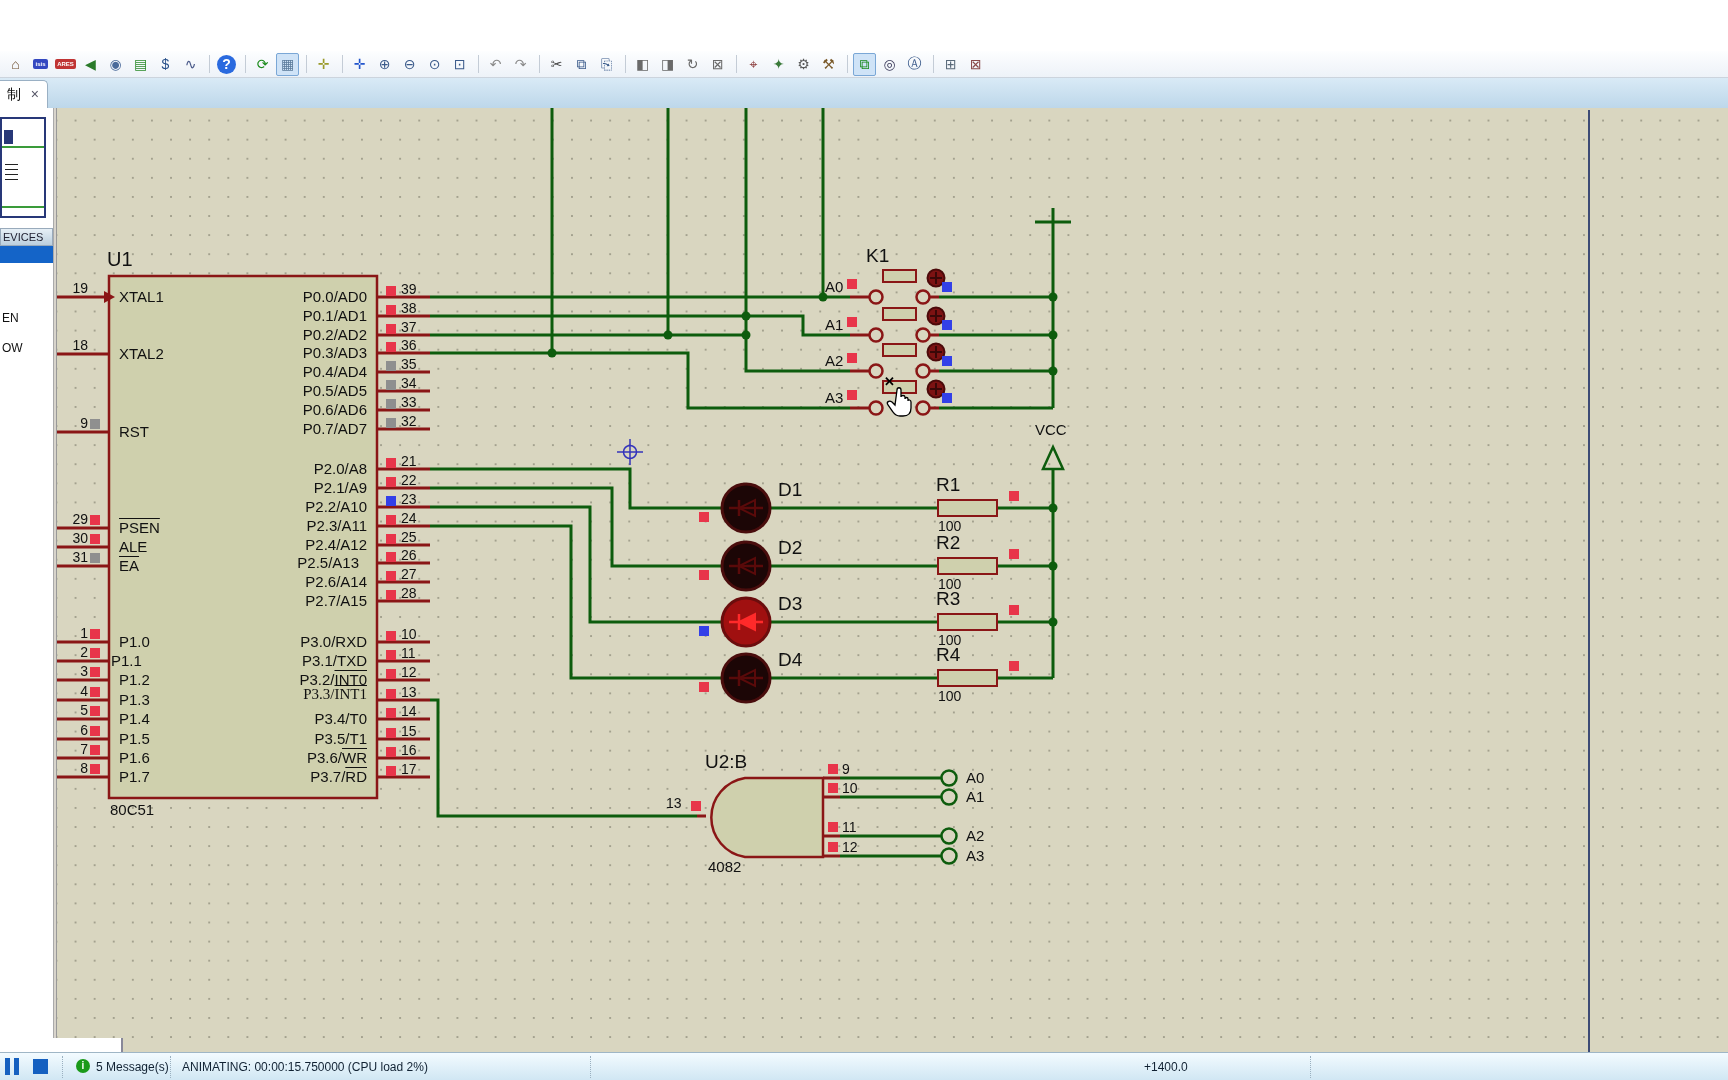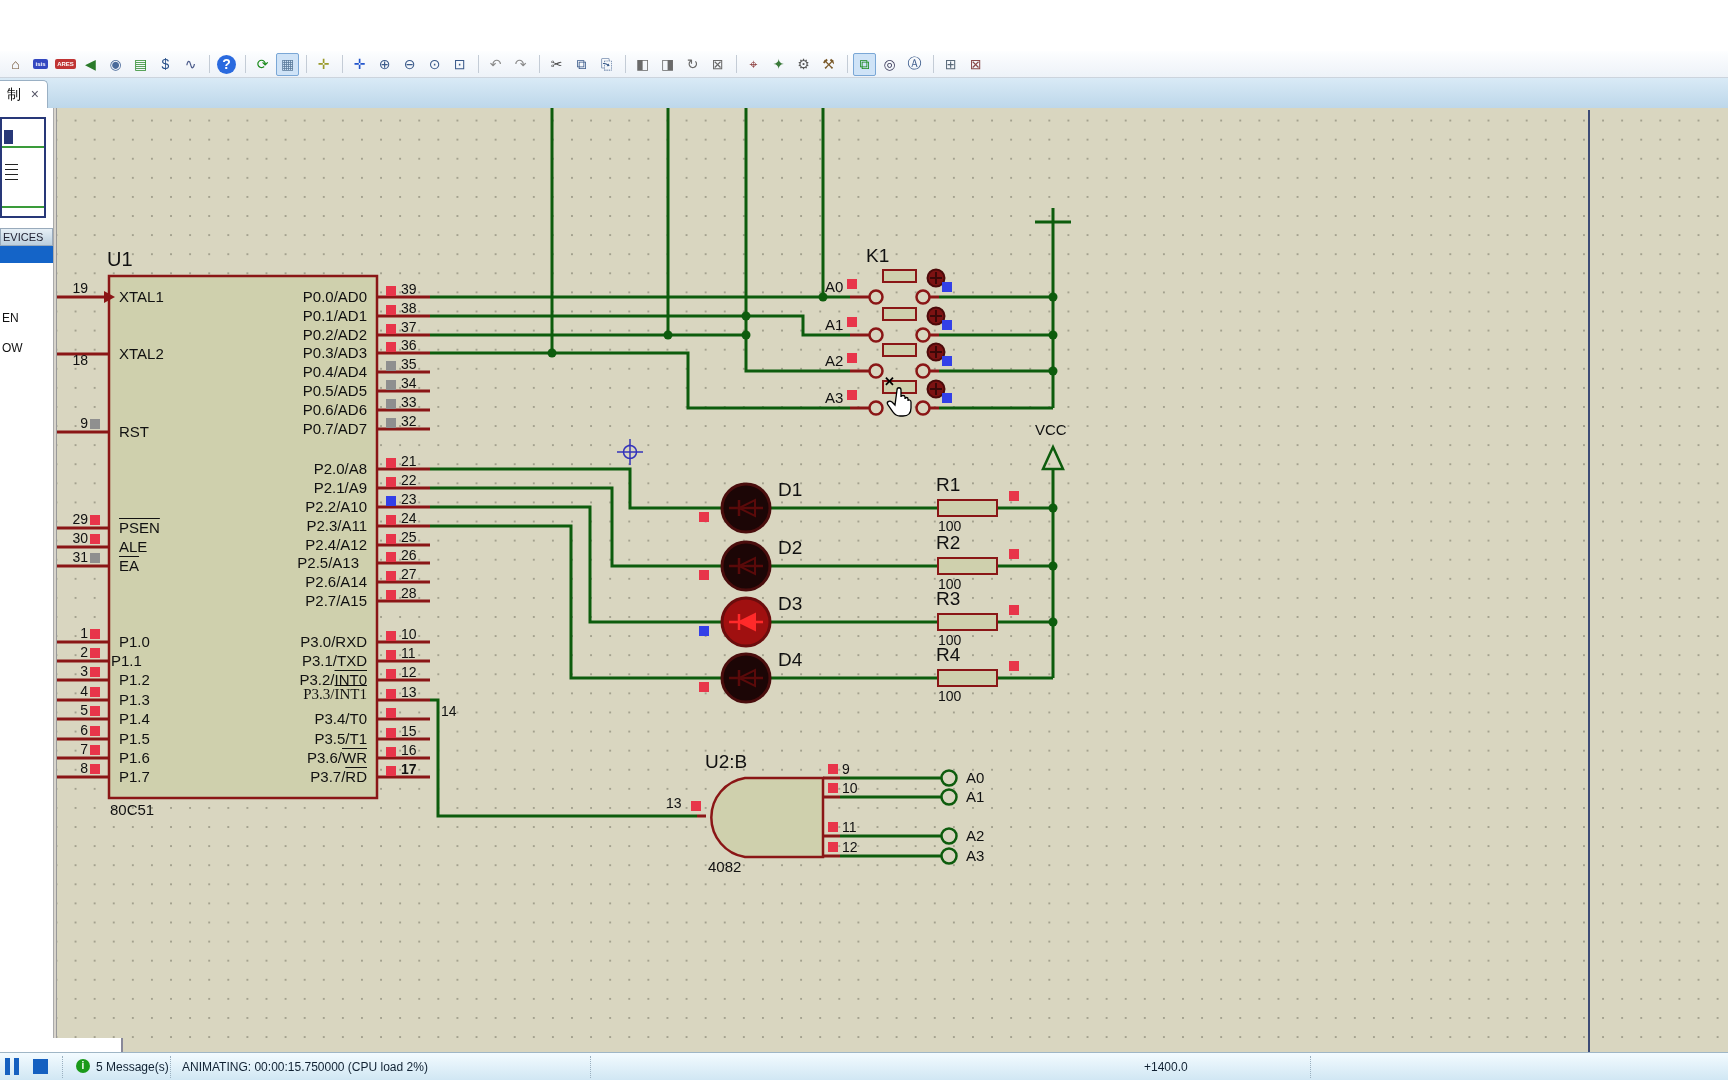--- a/index.html
+++ b/index.html
@@ -362,21 +362,21 @@
         <circle cx="1053" cy="622" r="4.5" fill="#0d5c0d"></circle>
         <circle cx="630" cy="452" r="6.5" fill="none" stroke="#3333bb" stroke-width="1.5"></circle>
         <line x1="617" y1="452" x2="643" y2="452" stroke="#3333bb" stroke-width="1.5"></line>
         <line x1="630" y1="439" x2="630" y2="465" stroke="#3333bb" stroke-width="1.5"></line>
         <path d="M897 390 c0,-3 4,-3 4,0 l0,7 c0,-2 4,-2 4,0 l0,2 c0,-2 3,-2 3,0 l0,2 c0,-2 3,-1 3,1 l0,6 c0,5 -3,8 -8,8 l-3,0 c-3,0 -5,-1 -7,-4 l-5,-7 c-2,-3 1,-5 4,-3 l3,3 z" fill="#fff" stroke="#000" stroke-width="1.3"></path>
         <text x="884" y="386" font-size="13" font-family="Liberation Sans, sans-serif" font-weight="bold" fill="#000">✕</text>
       </svg>
     <div id="labels">
         <div class="slabel s14 ralign" style="left: -11px; top: 172px; width: 42px;">19</div>
         <div class="slabel" style="left: 62px; top: 180px;">XTAL1</div>
-        <div class="slabel s14 ralign" style="left: -11px; top: 229px; width: 42px; margin-top: 15px;">18</div>
+        <div class="slabel s14 ralign" style="left: -11px; top: 229px; width: 42px;">18</div>
         <div class="slabel" style="left: 62px; top: 237px;">XTAL2</div>
         <div class="slabel s14 ralign" style="left: -11px; top: 307px; width: 42px;">9</div>
         <div class="slabel" style="left: 62px; top: 315px;">RST</div>
         <div class="slabel s14 ralign" style="left: -11px; top: 403px; width: 42px;">29</div>
         <div class="slabel" style="left: 62px; top: 411px;"><span></span><span class="ol">PSEN</span></div>
         <div class="slabel s14 ralign" style="left: -11px; top: 422px; width: 42px;">30</div>
         <div class="slabel" style="left: 62px; top: 430px;">ALE</div>
         <div class="slabel s14 ralign" style="left: -11px; top: 441px; width: 42px;">31</div>
         <div class="slabel" style="left: 62px; top: 449px;"><span></span><span class="ol">EA</span></div>
         <div class="slabel s14 ralign" style="left: -11px; top: 517px; width: 42px;">1</div>
@@ -428,27 +428,27 @@
         <div class="slabel s14" style="left: 344px; top: 477px;">28</div>
         <div class="slabel ralign" style="left: 180px; top: 484px; width: 130px;">P2.7/A15</div>
         <div class="slabel s14" style="left: 344px; top: 518px;">10</div>
         <div class="slabel ralign" style="left: 180px; top: 525px; width: 130px;">P3.0/RXD</div>
         <div class="slabel s14" style="left: 344px; top: 537px;">11</div>
         <div class="slabel ralign" style="left: 180px; top: 544px; width: 130px;">P3.1/TXD</div>
         <div class="slabel s14" style="left: 344px; top: 556px;">12</div>
         <div class="slabel ralign" style="left: 180px; top: 563px; width: 130px;"><span>P3.2/</span><span class="ol">INT0</span></div>
         <div class="slabel s14" style="left: 344px; top: 576px;">13</div>
         <div class="slabel ralign" style="left: 180px; top: 578px; width: 130px; font-family: Liberation Serif, serif;"><span>P3.3/</span><span class="ol">INT1</span></div>
-        <div class="slabel s14" style="left: 344px; top: 595px; margin-left: 40px;">14</div>
+        <div class="slabel s14" style="left: 344px; top: 595px;">14</div>
         <div class="slabel ralign" style="left: 180px; top: 602px; width: 130px;">P3.4/T0</div>
         <div class="slabel s14" style="left: 344px; top: 615px;">15</div>
         <div class="slabel ralign" style="left: 180px; top: 622px; width: 130px;">P3.5/T1</div>
         <div class="slabel s14" style="left: 344px; top: 634px;">16</div>
         <div class="slabel ralign" style="left: 180px; top: 641px; width: 130px;"><span>P3.6/</span><span class="ol">WR</span></div>
-        <div class="slabel s14" style="left: 344px; top: 653px; font-weight: bold;">17</div>
+        <div class="slabel s14" style="left: 344px; top: 653px;">17</div>
         <div class="slabel ralign" style="left: 180px; top: 660px; width: 130px;"><span>P3.7/</span><span class="ol">RD</span></div>
         <div class="slabel s20" style="left: 50px; top: 140px;">U1</div>
         <div class="slabel" style="left: 53px; top: 693px;">80C51</div>
         <div class="slabel s19" style="left: 809px; top: 137px;">K1</div>
         <div class="slabel" style="left: 768px; top: 170px;">A0</div>
         <div class="slabel" style="left: 768px; top: 208px;">A1</div>
         <div class="slabel" style="left: 768px; top: 244px;">A2</div>
         <div class="slabel" style="left: 768px; top: 281px;">A3</div>
         <div class="slabel s19" style="left: 721px; top: 371px;">D1</div>
         <div class="slabel s19" style="left: 721px; top: 429px;">D2</div>

